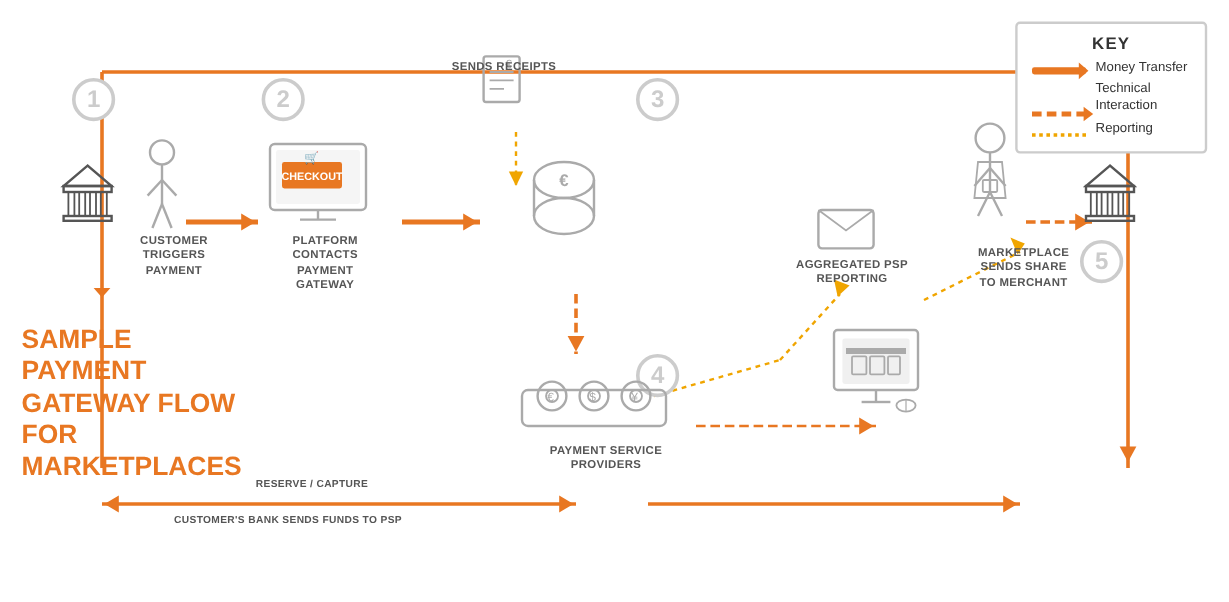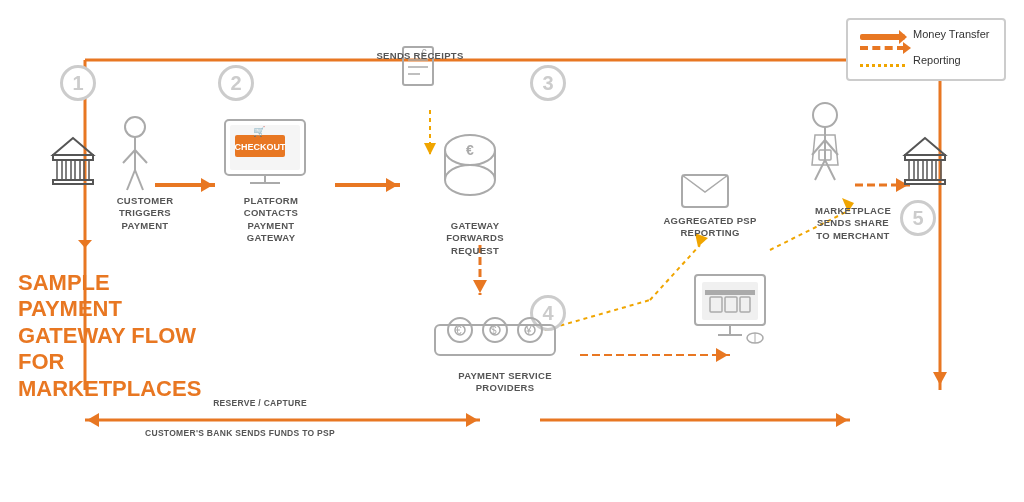--- a/index.html
+++ b/index.html
@@ -170,30 +170,32 @@
     <polygon points="728,355 716,348 716,362" fill="#e87722"></polygon>
 
     <line x1="855" y1="185" x2="910" y2="185" stroke="#e87722" stroke-width="3" stroke-dasharray="8,4"></line>
     <polygon points="908,185 896,178 896,192" fill="#e87722"></polygon>
 
     <line x1="770" y1="250" x2="850" y2="210" stroke="#f0a500" stroke-width="2" stroke-dasharray="4,4"></line>
     <polygon points="848,212 842,198 854,203" fill="#f0a500"></polygon>
   </svg>
 
   <div class="key-box">
+    <div class="key-title">KEY</div>
     <div class="key-item">
       <div style="width:45px; height:6px; background:#e87722; border-radius:2px; margin-right:8px; flex-shrink:0; position:relative;">
         <div style="position:absolute; right:-2px; top:-4px; width:0; height:0; border-left:8px solid #e87722; border-top:7px solid transparent; border-bottom:7px solid transparent;"></div>
       </div>
       <span>Money Transfer</span>
     </div>
     <div class="key-item">
       <div style="width:45px; height:0; border-top:4px dashed #e87722; margin-right:8px; flex-shrink:0; position:relative; top:1px;">
         <div style="position:absolute; right:-6px; top:-8px; width:0; height:0; border-left:8px solid #e87722; border-top:6px solid transparent; border-bottom:6px solid transparent;"></div>
       </div>
+      <span style="line-height:1.3;">Technical Interaction</span>
     </div>
     <div class="key-item">
       <div style="width:45px; height:0; border-top:3px dotted #f0a500; margin-right:8px; flex-shrink:0; position:relative; top:1px;"></div>
       <span>Reporting</span>
     </div>
   </div>
 
   <div class="main-title">SAMPLE PAYMENT GATEWAY FLOW FOR MARKETPLACES</div>
 
   <div class="step-circle" style="left:60px; top:65px;">
@@ -286,24 +288,20 @@
 
       <ellipse cx="40" cy="20" rx="25" ry="15" fill="none" stroke="#aaa" stroke-width="2"></ellipse>
       <ellipse cx="40" cy="50" rx="25" ry="15" fill="none" stroke="#aaa" stroke-width="2"></ellipse>
       <line x1="15" y1="20" x2="15" y2="50" stroke="#aaa" stroke-width="2"></line>
       <line x1="65" y1="20" x2="65" y2="50" stroke="#aaa" stroke-width="2"></line>
 
       <text x="36" y="25" font-size="14" fill="#aaa" font-weight="bold">€</text>
     </svg>
   </div>
 
-  <div class="step-label" style="left:425px; top:220px; width:100px;">
-    <span style="white-space:pre-line;">GATEWAY FORWARDS
-REQUEST</span>
-  </div>
 
   <div class="icon-container" style="left:430px; top:295px;">
     <svg width="130" height="70" viewBox="0 0 130 70">
 
       <rect x="5" y="30" width="120" height="30" rx="5" fill="none" stroke="#aaa" stroke-width="2"></rect>
 
       <circle cx="30" cy="35" r="12" fill="none" stroke="#aaa" stroke-width="2"></circle>
       <circle cx="30" cy="35" r="5" fill="none" stroke="#aaa" stroke-width="1.5"></circle>
       <circle cx="65" cy="35" r="12" fill="none" stroke="#aaa" stroke-width="2"></circle>
       <circle cx="65" cy="35" r="5" fill="none" stroke="#aaa" stroke-width="1.5"></circle>

